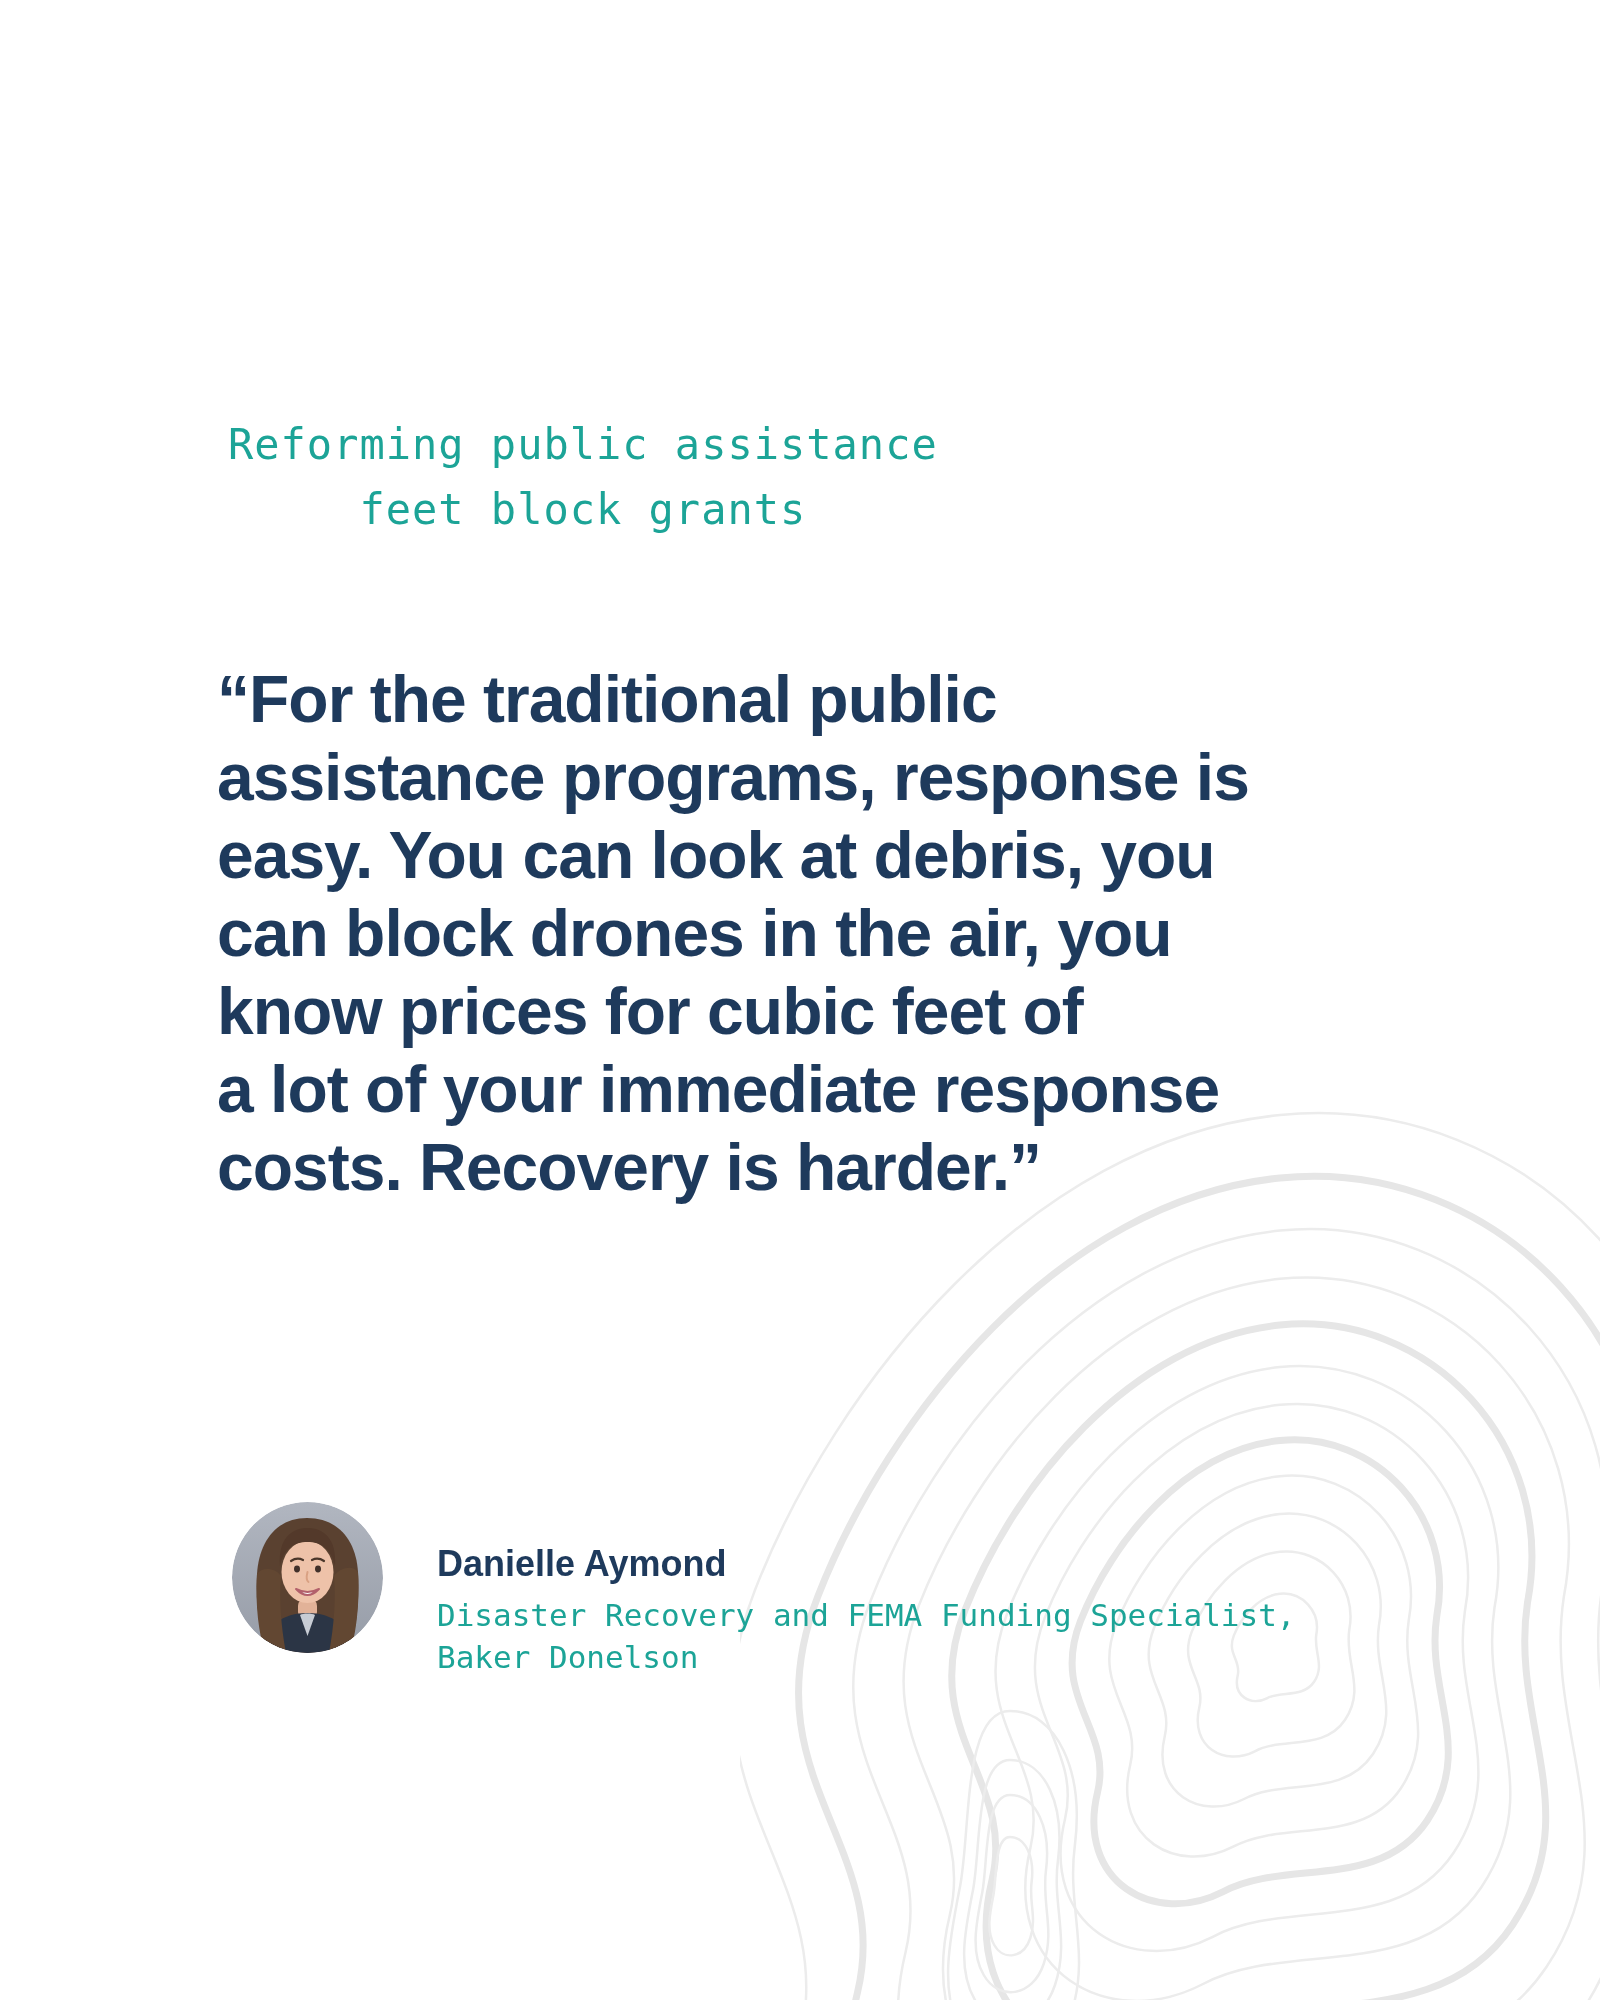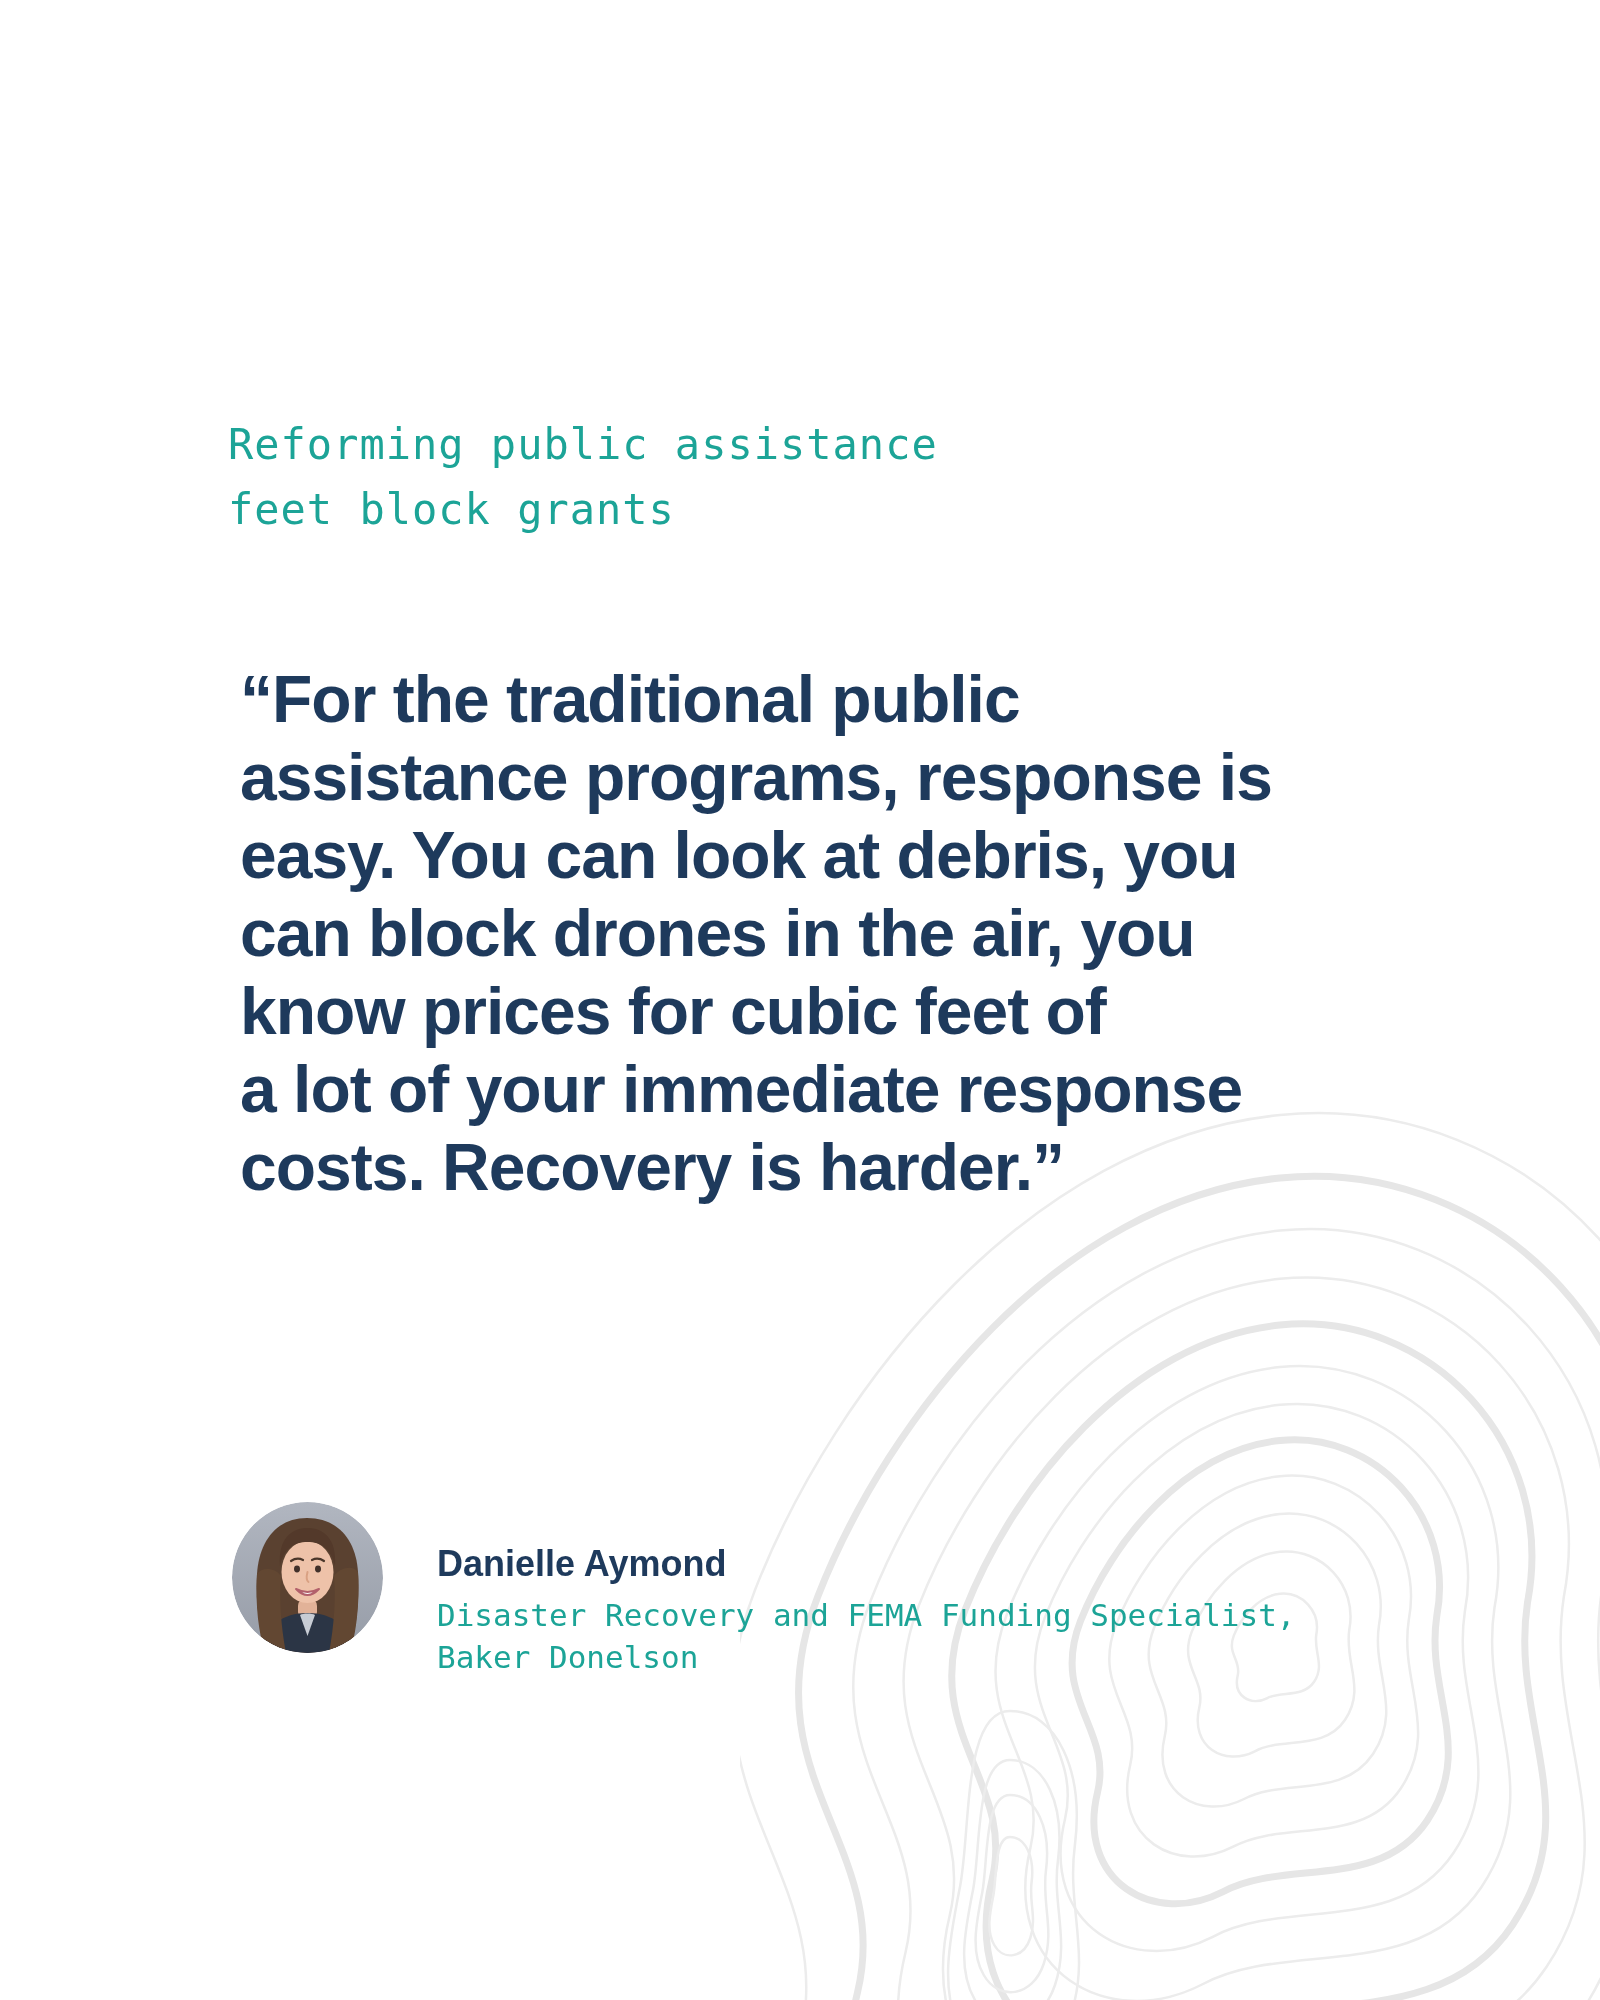--- a/index.html
+++ b/index.html
@@ -10,23 +10,23 @@
   }
   .topo {
     position:absolute; left:740px; top:1000px; width:860px; height:1000px;
   }
   .eyebrow {
     position:absolute; left:228px; top:412px;
     font-family:"DejaVu Sans Mono", monospace;
     font-size:42px; line-height:65px; letter-spacing:1px;
     color:#1ca497;
   }
-  .eyebrow div { white-space:nowrap; }
+  .eyebrow div { white-space:nowrap;text-align:center; }
   .quote {
-    position:absolute; left:240px; top:660px; margin:0;
+    position:absolute; left:217px; top:660px; margin:0;
     font-weight:700; font-size:66px; line-height:78px; letter-spacing:-1px;
     color:#1e3a5c;
   }
   .quote div { white-space:nowrap; }
   .attribution { position:absolute; left:232px; top:1502px; }
   .avatar {
     position:absolute; left:0; top:0; width:151px; height:151px;
     border-radius:50%; overflow:hidden;
   }
   .avatar svg { display:block; width:151px; height:151px; }

